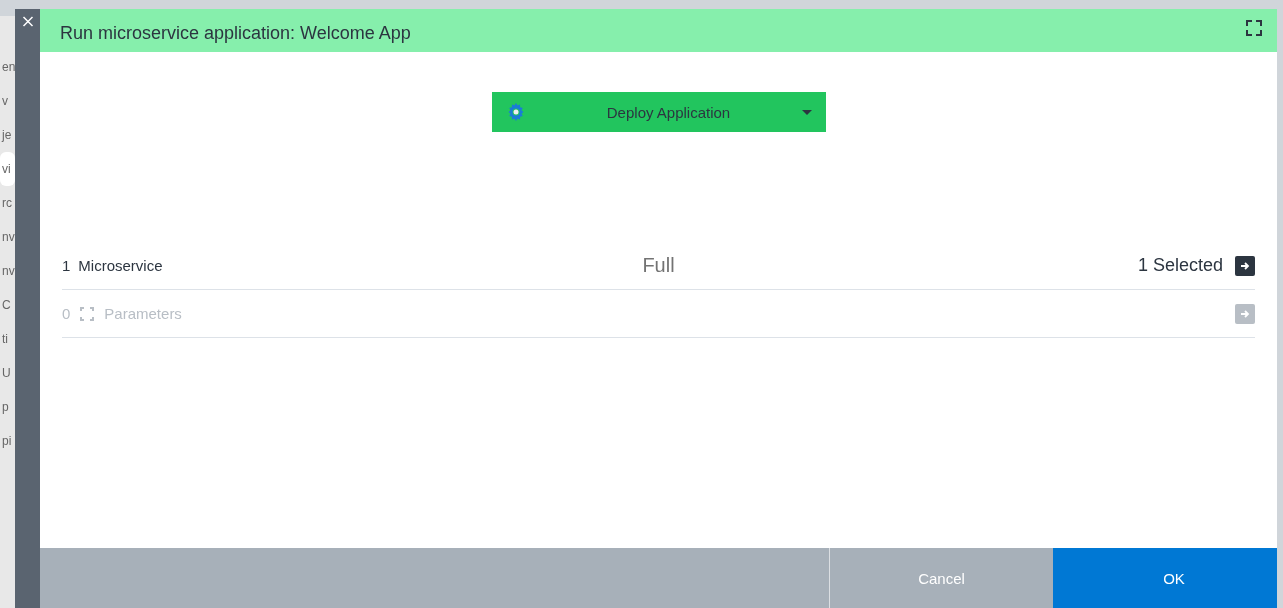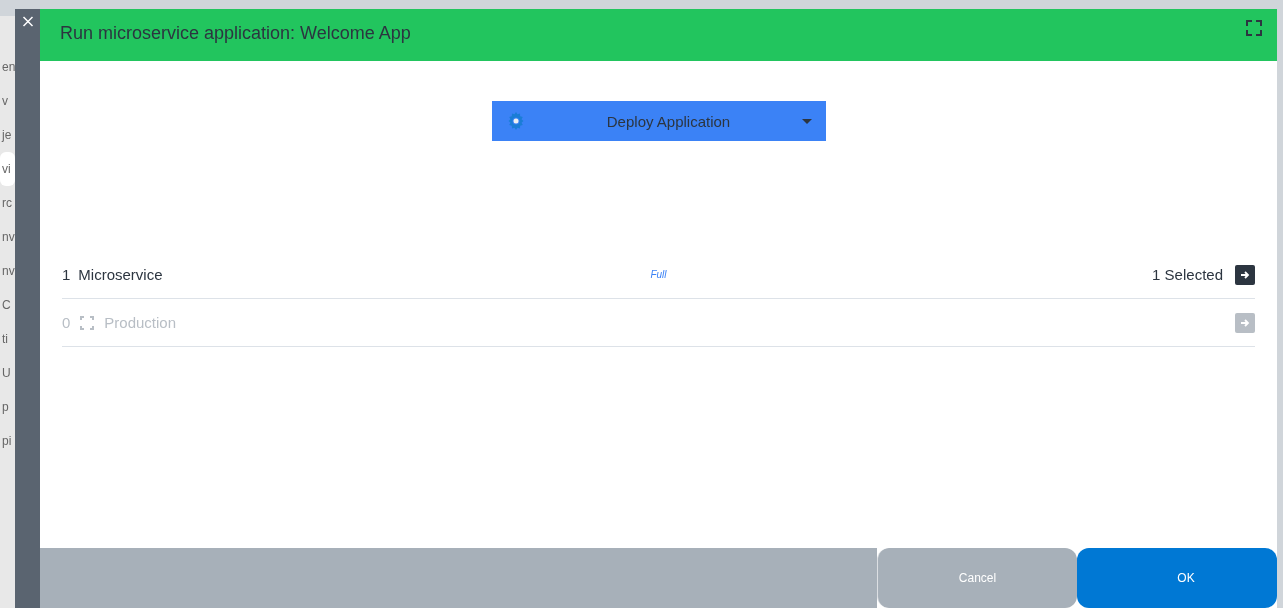--- a/index.html
+++ b/index.html
@@ -67,22 +67,22 @@
       left: 40px;
       top: 9px;
       width: 1237px;
       height: 599px;
       background: #fff;
       display: flex;
       flex-direction: column;
     }
     
     .dialog-header {
-      background: #22c55e;
-      padding: 14px 20px 13px 20px;
+      background: #86efac;
+      padding: 14px 20px 4px 20px;
       position: relative;
     }
     
     .dialog-title {
       font-size: 18px;
       font-weight: 400;
       color: #2c3540;
       margin-bottom: 4px;
     }
     
@@ -110,21 +110,21 @@
       display: flex;
       flex-direction: column;
       gap: 10px;
       align-items: center;
       margin-bottom: 110px;
     }
     
     .dropdown {
       width: 334px;
       height: 40px;
-      background: #3b82f6;
+      background: #22c55e;
       display: flex;
       align-items: center;
       padding: 0 14px;
       cursor: pointer;
       position: relative;
     }
     
     .dropdown-icon {
       width: 20px;
       height: 20px;
@@ -161,33 +161,32 @@
     
     .list-row-left {
       display: flex;
       align-items: center;
       gap: 8px;
       font-size: 15px;
       color: #2c3540;
     }
     
     .list-row-center {
-      font-size: 10px;
-      color: #3b82f6;
+      font-size: 20px;
+      color: #737373;
       position: absolute;
       left: 50%;
       transform: translateX(-50%);
-      font-style: italic;
     }
     
     .list-row-right {
       display: flex;
       align-items: center;
       gap: 12px;
-      font-size: 15px;
+      font-size: 18px;
       color: #2c3540;
     }
     
     .list-row.disabled .list-row-left,
     .list-row.disabled .list-row-right {
       color: #b8bec5;
     }
     
     .count {
       font-size: 15px;
@@ -219,29 +218,28 @@
       height: 60px;
       display: flex;
     }
     
     .footer-spacer {
       flex: 1;
       background: #a7b0b9;
     }
     
     .footer-btn {
-      width: 200px;
+      width: 224px;
       display: flex;
       align-items: center;
       justify-content: center;
-      font-size: 12px;
+      font-size: 15px;
       cursor: pointer;
       color: #fff;
       border-left: 1px solid rgba(255,255,255,0.6);
-      border-radius: 12px;
     }
     
     .footer-btn.cancel {
       background: #a7b0b9;
     }
     
     .footer-btn.ok {
       background: #0078d4;
       border-left: none;
       padding-left: 18px;
@@ -326,21 +324,21 @@
       </div>
 
       <div class="list-row disabled">
         <div class="list-row-left">
           <span class="count">0</span>
           <span class="row-icon">
             <svg width="16" height="16" viewBox="0 0 16 16">
               <path d="M5 2 L2 2 L2 5 M2 11 L2 14 L5 14 M11 2 L14 2 L14 5 M14 11 L14 14 L11 14" stroke="#b8bec5" stroke-width="2" fill="none"></path>
             </svg>
           </span>
-          <span>Production</span>
+          <span>Parameters</span>
         </div>
         <div class="list-row-right">
           <span class="arrow-box disabled">
             <svg width="12" height="12" viewBox="0 0 12 12">
               <path d="M2 6 L9 6 M6 3 L9 6 L6 9" stroke="#fff" stroke-width="1.8" fill="none"></path>
             </svg>
           </span>
         </div>
       </div>
 

